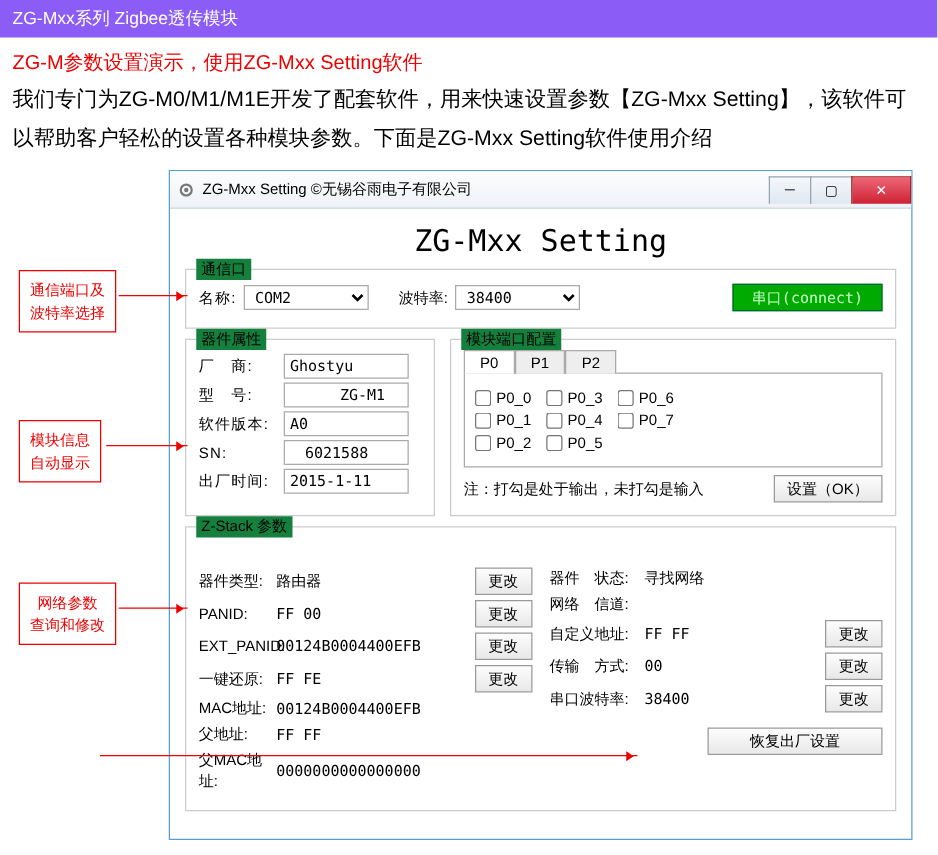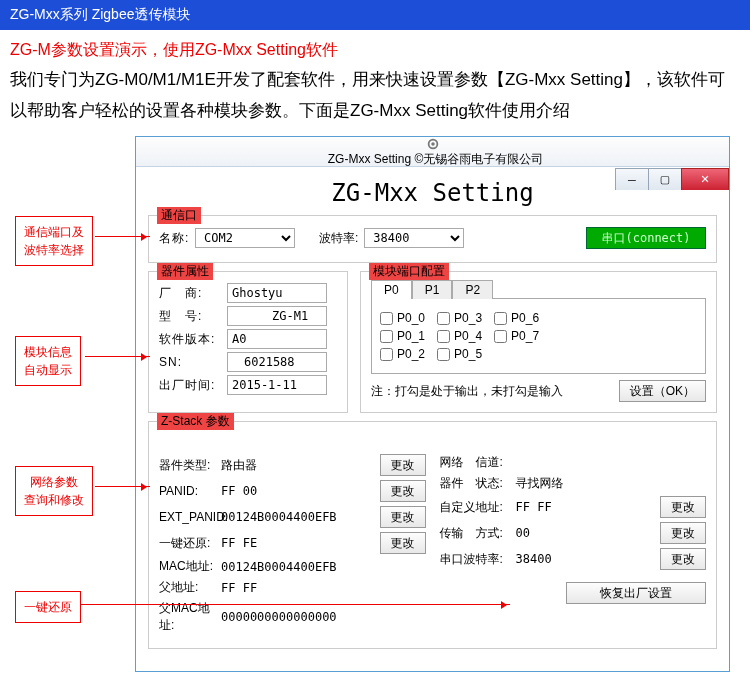--- a/index.html
+++ b/index.html
@@ -1,33 +1,33 @@
 <!DOCTYPE html>
 <html><head>
 <meta charset="utf-8">
 <style>
 * { box-sizing: border-box; margin: 0; padding: 0; font-family: "Microsoft YaHei", Arial, sans-serif; }
 body { background: #fff; width: 750px; }
-.teal-header { background: #1d4ed8; color: #fff; padding: 6px 10px; font-size: 14px; }
+.teal-header { background: #8b5cf6; color: #fff; padding: 6px 10px; font-size: 14px; }
 .red-title { color: #e00; font-size: 16px; padding: 10px 10px 4px; }
 .desc { font-size: 17px; padding: 0 10px 10px; line-height: 1.8; }
 .main-area { position: relative; padding: 0 10px 10px; }
 .annotation { position: absolute; left: 15px; border: 1px solid #e00; color: #e00; font-size: 12px; padding: 6px 8px; background: #fff; line-height: 1.5; text-align: center; z-index: 5; }
 .arrow { position: absolute; height: 1px; background: #e00; z-index: 4; }
 .arrow::after { content: ''; position: absolute; right: -1px; top: -3px; border: 4px solid transparent; border-left: 6px solid #e00; }
 .app-window { position: relative; margin-left: 125px; width: 595px; border: 1px solid #5a9fd4; background: #fff; }
-.titlebar { background: linear-gradient(#fdfdfd,#eef2f7); border-bottom: 1px solid #c5d3e2; height: 30px; display: flex; align-items: center; padding: 0 0 0 6px; font-size: 12px; flex-direction: column; }
+.titlebar { background: linear-gradient(#fdfdfd,#eef2f7); border-bottom: 1px solid #c5d3e2; height: 30px; display: flex; align-items: center; padding: 0 0 0 6px; font-size: 12px; }
 .titlebar .gear { width: 14px; height: 14px; margin-right: 6px; display: inline-block; }
 .win-btns { margin-left: auto; display: flex; }
 .win-btn { width: 34px; height: 22px; border: 1px solid #95a5b5; border-bottom: none; display: flex; align-items: center; justify-content: center; font-size: 11px; margin-left: -1px; background: linear-gradient(#f5f8fb,#dfe7f0); }
 .win-close { background: linear-gradient(#e67,#c23); color: #fff; width: 48px; border-color: #a22; }
 .app-body { padding: 8px 12px 14px; }
 .app-title { font-family: Consolas, monospace; font-size: 24px; text-align: center; margin: 4px 0 8px; }
 .group { border: 1px solid #ccc; padding: 8px 10px 10px; margin-bottom: 8px; position: relative; }
-.group > .legend { position: absolute; top: -9px; left: 8px; background: #ef4444; padding: 0 4px; font-size: 12px; }
+.group > .legend { position: absolute; top: -9px; left: 8px; background: #15803d; padding: 0 4px; font-size: 12px; }
 .row { display: flex; align-items: center; font-size: 12px; margin: 3px 0; }
 .lbl { width: 68px; display: inline-block; letter-spacing: 1px; }
 select, .txt { font-size: 12px; height: 20px; border: 1px solid #aaa; background: #fff; padding: 0 4px; font-family: Consolas, monospace; }
 .txt { background: #fff; }
 .btn { font-size: 12px; height: 22px; border: 1px solid #999; background: linear-gradient(#fdfdfd,#e8e8e8); padding: 0 10px; cursor: pointer; }
 .btn-green { background: #0a0; color: #cfc; border: 1px solid #063; font-family: Consolas,monospace; width: 120px; text-align: center; height: 22px; line-height: 20px; }
 .flex-split { display: flex; gap: 12px; }
 .col { flex: 1; }
 .tabs { display: flex; }
 .tab { border: 1px solid #aaa; border-bottom: none; padding: 2px 12px; font-size: 12px; background: #eee; }
@@ -51,21 +51,20 @@
 <div class="red-title">ZG-M参数设置演示，使用ZG-Mxx Setting软件</div>
 <div class="desc">我们专门为ZG-M0/M1/M1E开发了配套软件，用来快速设置参数【ZG-Mxx Setting】，该软件可以帮助客户轻松的设置各种模块参数。下面是ZG-Mxx Setting软件使用介绍</div>
 
 <div class="main-area">
   <div class="annotation" style="top:80px"><span>通信端口及</span><br><span>波特率选择</span></div>
   <div class="arrow" style="top:100px;left:95px;width:55px"></div>
   <div class="annotation" style="top:200px"><span>模块信息</span><br><span>自动显示</span></div>
   <div class="arrow" style="top:220px;left:85px;width:65px"></div>
   <div class="annotation" style="top:330px"><span>网络参数</span><br><span>查询和修改</span></div>
   <div class="arrow" style="top:350px;left:95px;width:55px"></div>
-  <div class="annotation" style="top:455px"><span>一键还原</span></div>
   <div class="arrow" style="top:468px;left:80px;width:430px"></div>
 
   <div class="app-window">
     <div class="titlebar">
       <span class="gear"><svg viewBox="0 0 16 16">
             <circle cx="8" cy="8" r="5" fill="none" stroke="#777" stroke-width="2"></circle>
             <circle cx="8" cy="8" r="2" fill="#777"></circle>
           </svg></span>
       <span>ZG-Mxx Setting ©无锡谷雨电子有限公司</span>
       <div class="win-btns">
@@ -201,26 +200,26 @@
                 <span class="lbl3">父地址:</span>
                 <span class="val">FF FF</span>
               </div>
             <div class="zs-row">
                 <span class="lbl3">父MAC地址:</span>
                 <span class="val">0000000000000000</span>
               </div>
           </div>
           <div class="zs-col">
             <div class="zs-row">
+                <span class="lbl3" style="width:72px">器件　状态:</span>
+                <span class="val">寻找网络</span>
+              </div>
+            <div class="zs-row">
                 <span class="lbl3" style="width:72px">网络　信道:</span>
                 <span class="val"></span>
-              </div>
-            <div class="zs-row">
-                <span class="lbl3" style="width:72px">器件　状态:</span>
-                <span class="val">寻找网络</span>
               </div>
             <div class="zs-row">
                 <span class="lbl3" style="width:72px">自定义地址:</span>
                 <span class="val">FF FF</span>
                 <button class="btn">更改</button>
               </div>
             <div class="zs-row">
                 <span class="lbl3" style="width:72px">传输　方式:</span>
                 <span class="val">00</span>
                 <button class="btn">更改</button>

